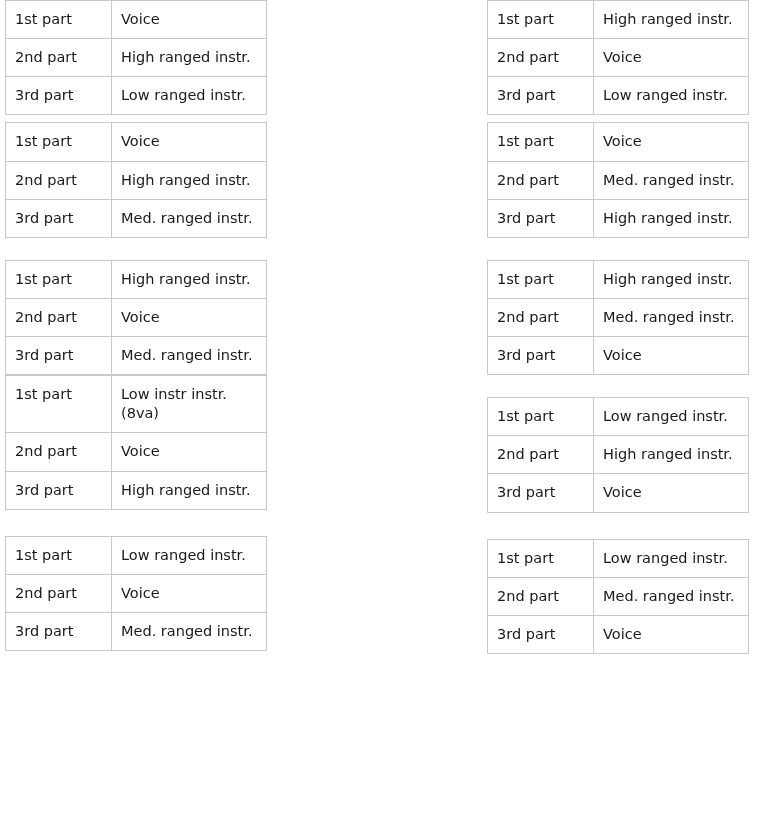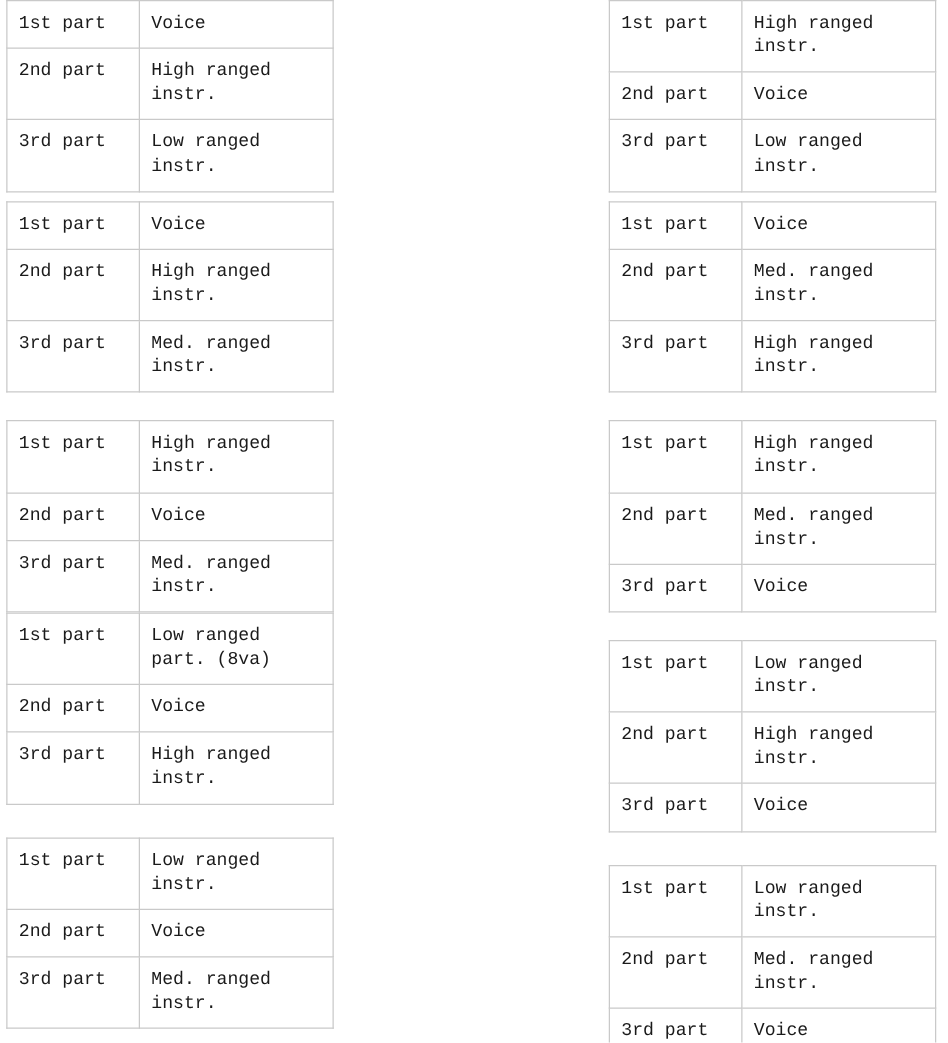--- a/index.html
+++ b/index.html
@@ -30,21 +30,20 @@
   }
   .col-right {
     left: 487px;
     width: 262px;
   }
   .tbl {
     border-collapse: collapse;
     width: 100%;
     table-layout: fixed;
     background: #ffffff;
-    font-family: Liberation Mono, monospace;
   }
   .tbl td {
     border: 1px solid #c9c9c9;
     padding: 9px 8px 9px 9px;
     font-size: 14.5px;
     line-height: 1.32;
     vertical-align: top;
     word-wrap: break-word;
   }
   .tbl td.part {
@@ -115,21 +114,21 @@
         <td class="part">3rd part</td>
         <td class="assign">Med. ranged instr.</td>
       </tr>
     </tbody>
       </table>
 
     <table class="tbl">
       <tbody>
           <tr>
         <td class="part">1st part</td>
-        <td class="assign">Low ranged part. (8va)</td>
+        <td class="assign">Low instr instr. (8va)</td>
       </tr>
       <tr>
         <td class="part">2nd part</td>
         <td class="assign">Voice</td>
       </tr>
       <tr>
         <td class="part">3rd part</td>
         <td class="assign">High ranged instr.</td>
       </tr>
     </tbody>

